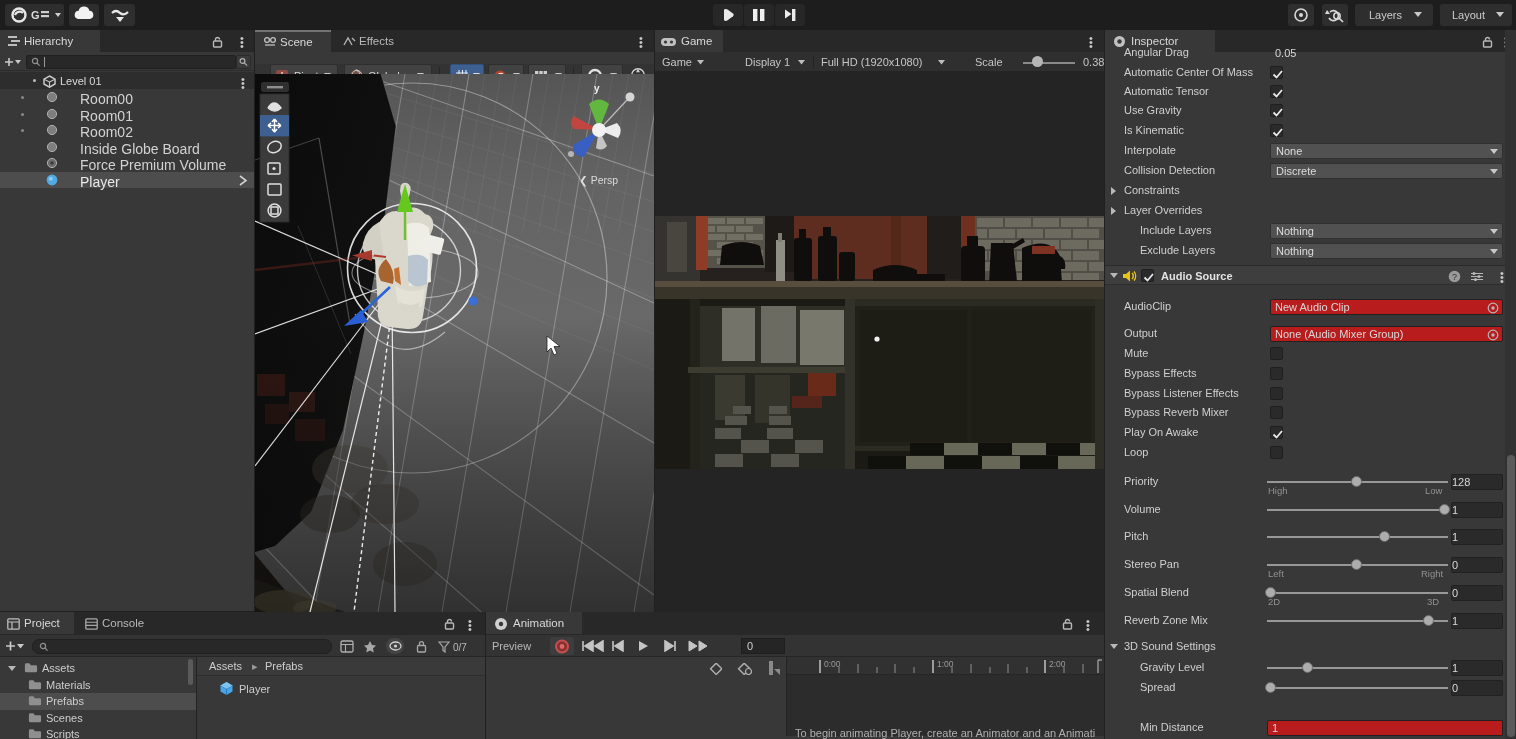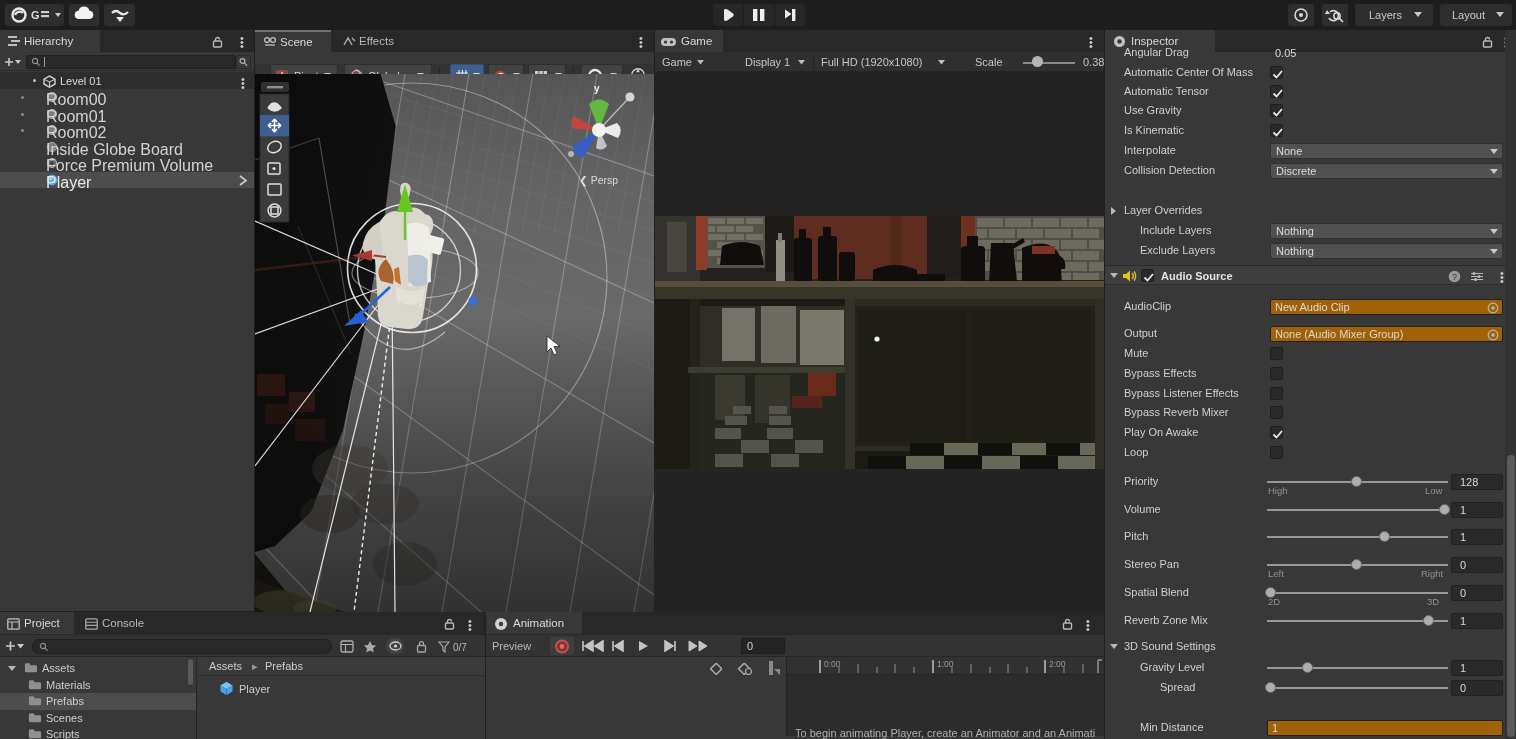--- a/index.html
+++ b/index.html
@@ -26,41 +26,41 @@
   .tab.inactive { background:transparent; color:#b8b8b8; }
   .menudots { position:absolute; width:3px; color:#c8c8c8; font-size:11px; line-height:4px; letter-spacing:0; }
 
   .lbl { position:absolute; color:#cfcfcf; font-size:11px; white-space:nowrap; }
   .gtxt { position:absolute; top:3.5px; font-size:11px; color:#c6c6c6; white-space:nowrap; }
   .sbtn { position:absolute; top:0; height:22px; background:#424242; border:1px solid #2e2e2e; border-radius:2px; }
   .stxt { position:absolute; top:4.5px; font-size:11px; color:#d6d6d6; }
   
   .irow { position:absolute; left:0; width:411px; height:18px; }
   .ilbl { position:absolute; left:19px; top:2px; font-size:11px; color:#cfcfcf; white-space:nowrap; }
-  .ifield { position:absolute; left:165px; top:1px; width:233px; height:16px; background:#a16207;
+  .ifield { position:absolute; left:165px; top:1px; width:233px; height:16px; background:#b91c1c;
             border:1px solid #212121; border-radius:2px; color:#d8d8d8; font-size:11px; line-height:14px; padding-left:4px; }
   .idrop { position:absolute; left:165px; top:1px; width:233px; height:16px; background:#515151;
            border:1px solid #303030; border-radius:2px; color:#dcdcdc; font-size:11px; line-height:14px; padding-left:5px; }
   .dcaret { position:absolute; right:4px; top:5px; width:0; height:0; border-left:4px solid transparent;
             border-right:4px solid transparent; border-top:5px solid #c8c8c8; }
   .icheck { position:absolute; left:165px; top:2px; width:13px; height:13px; background:#2a2a2a;
             border:1px solid #1f1f1f; border-radius:2px; }
   .ival { position:absolute; left:346px; top:1px; width:52px; height:16px; background:#2a2a2a;
-          border:1px solid #212121; border-radius:2px; color:#d8d8d8; font-size:11px; line-height:14px; padding-left:8px; }
+          border:1px solid #212121; border-radius:2px; color:#d8d8d8; font-size:11px; line-height:14px; padding-left:0; }
   .itrack { position:absolute; left:162px; top:8px; width:181px; height:2px; background:#989898; }
   .iknob { position:absolute; top:3px; width:11px; height:11px; border-radius:50%; background:#adadad; border:1px solid #6a6a6a; }
   .islbl { position:absolute; top:12px; font-size:9.5px; color:#919191; }
   .fold { position:absolute; left:6px; top:5px; width:0; height:0; border-top:4px solid transparent;
           border-bottom:4px solid transparent; border-left:5px solid #b8b8b8; }
   .foldo { position:absolute; left:5px; top:6px; width:0; height:0; border-left:4px solid transparent;
           border-right:4px solid transparent; border-top:5px solid #b8b8b8; }
   .hrow { position:absolute; left:0; width:254px; height:16.5px; }
   .hdot { position:absolute; left:21px; top:7px; width:3px; height:3px; background:#8a8a8a; border-radius:50%; }
   .hic  { position:absolute; left:46px; top:2px; width:12px; height:12px; }
-  .htx  { position:absolute; left:46px; top:2px; font-size:16px; color:#d2d2d2; white-space:nowrap; }
+  .htx  { position:absolute; left:80px; top:2px; font-size:14px; color:#d2d2d2; white-space:nowrap; }
   .prow { position:absolute; left:0; width:196px; height:16.5px; }
   .pfold{ position:absolute; top:2px; width:14px; height:12px; }
   .ptx  { position:absolute; top:2px; font-size:11px; color:#cdcdcd; white-space:nowrap; }
 </style>
 </head>
 <body>
 <div id="stage">
   <svg width="0" height="0" style="position:absolute;">
     <defs>
       <g id="folderic">
@@ -646,20 +646,24 @@
           </svg></div>
       </div>
     <div class="irow" style="top:112px;">
         <div class="ilbl">Interpolate</div>
         <div class="idrop">None<span class="dcaret"></span></div>
       </div>
     <div class="irow" style="top:132px;">
         <div class="ilbl">Collision Detection</div>
         <div class="idrop">Discrete<span class="dcaret"></span></div>
       </div>
+    <div class="irow" style="top:152px;">
+        <span class="fold"></span>
+        <div class="ilbl">Constraints</div>
+      </div>
     <div class="irow" style="top:172px;">
         <span class="fold"></span>
         <div class="ilbl">Layer Overrides</div>
       </div>
     <div class="irow" style="top:192px;">
         <div class="ilbl" style="left:35px;">Include Layers</div>
         <div class="idrop">Nothing<span class="dcaret"></span></div>
       </div>
     <div class="irow" style="top:212px;">
         <div class="ilbl" style="left:35px;">Exclude Layers</div>
@@ -775,21 +779,21 @@
         <span class="foldo"></span>
         <div class="ilbl">3D Sound Settings</div>
       </div>
     <div class="irow" style="top:629px;">
         <div class="ilbl" style="left:35px;">Gravity Level</div>
         <div class="itrack"></div>
         <div class="iknob" style="left:197px;"></div>
         <div class="ival">1</div>
       </div>
     <div class="irow" style="top:649px;">
-        <div class="ilbl" style="left:35px;margin-left:20px;">Spread</div>
+        <div class="ilbl" style="left:35px;">Spread</div>
         <div class="itrack"></div>
         <div class="iknob" style="left:160px;"></div>
         <div class="ival">0</div>
       </div>
     <div class="irow" style="top:689px;">
         <div class="ilbl" style="left:35px;">Min Distance</div>
         <div class="ifield" style="left:162px;width:236px;">1</div>
       </div>
 
     <div class="abs" style="left:400px;top:0;width:11px;height:709px;background:#323232;"></div>

